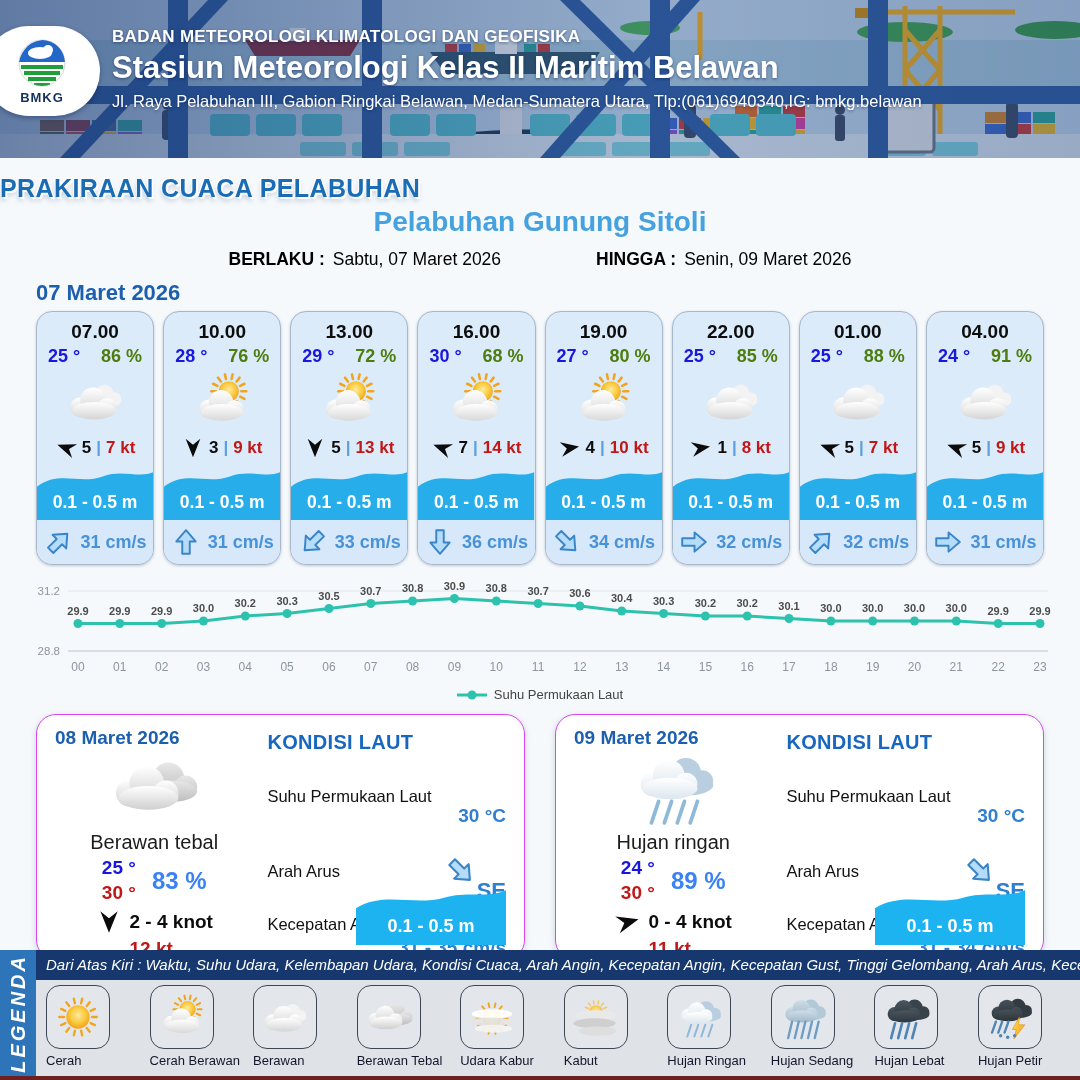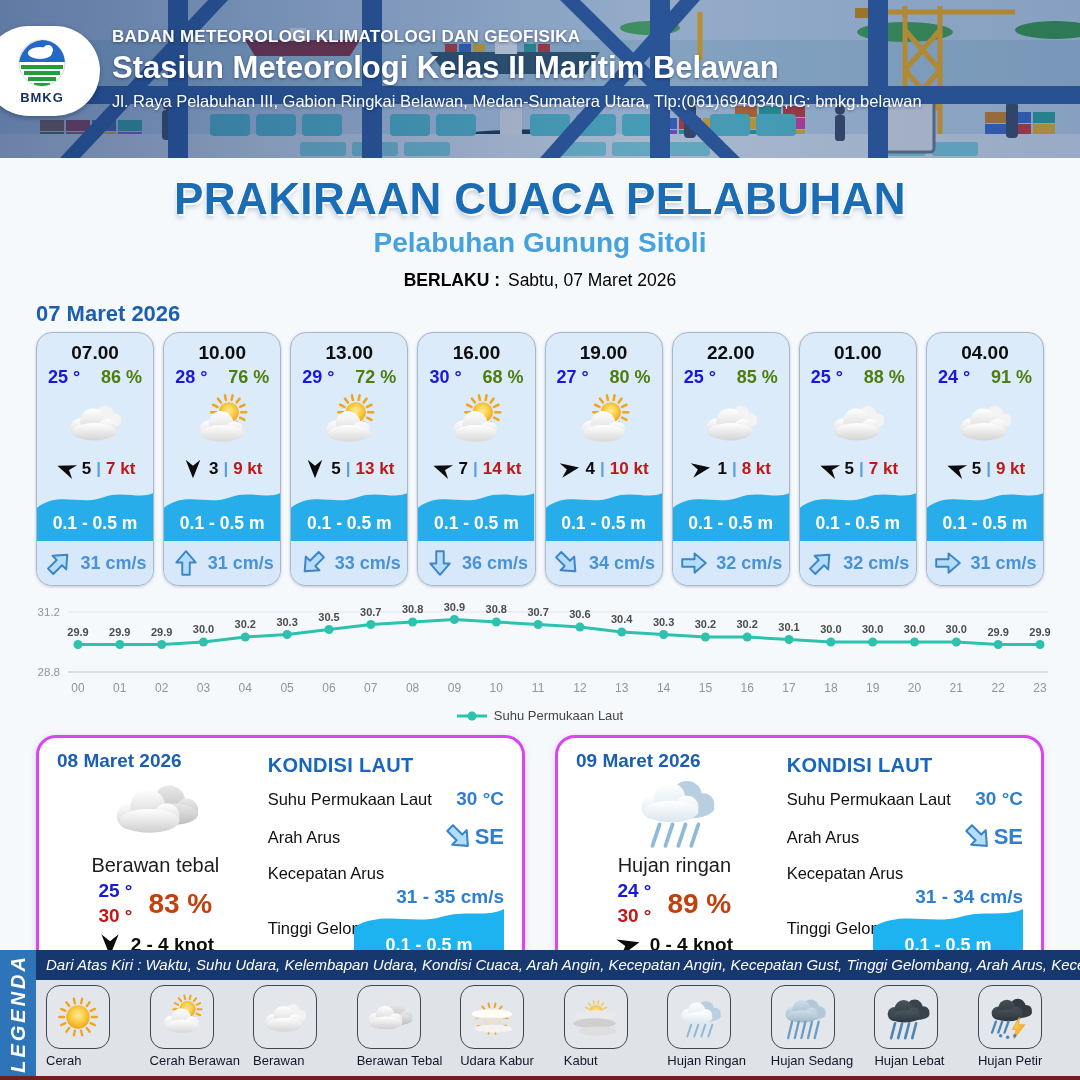--- a/index.html
+++ b/index.html
@@ -11,21 +11,21 @@
   .harbor{position:absolute;inset:0;display:block;}
   .logo-pill{position:absolute;left:-16px;top:26px;width:116px;height:90px;background:#fff;border-radius:46px;
     display:flex;flex-direction:column;align-items:center;justify-content:center;box-shadow:0 2px 5px rgba(0,20,60,.35);}
   .logo-text{font-size:13px;font-weight:bold;color:#16305e;letter-spacing:1px;margin-top:1px;}
   .header-text{position:absolute;left:112px;top:27px;right:8px;color:#fff;text-shadow:0 1px 3px rgba(10,30,80,.55);}
   .org{font-size:17px;font-weight:bold;letter-spacing:.3px;}
   .station{font-size:31px;font-weight:bold;margin-top:3px;}
   .address{font-size:16.5px;margin-top:6px;}
 
   
-  .title-main{text-align:center;font-size:44px;font-weight:800;color:#1a6cb5;letter-spacing:.4px;margin-top:16px;
+  .title-main{text-align:left;font-size:25px;font-weight:800;color:#1a6cb5;letter-spacing:.4px;margin-top:16px;
     text-shadow:2px 2px 0 rgba(255,255,255,.95),-1px -1px 0 rgba(255,255,255,.9),0 4px 5px rgba(90,115,150,.35);}
   .title-sub{text-align:center;font-size:28px;font-weight:700;color:#46a2de;margin-top:3px;}
   .validity{display:flex;justify-content:center;gap:95px;margin-top:11px;font-size:17.5px;color:#000;}
   .validity b{font-weight:bold;margin-right:8px;}
 
   .date-label{margin:10px 10px 5px 36px;font-size:22px;font-weight:bold;color:#1b5fae;}
 
   
   .cards{display:flex;gap:9px;margin:0 36px;}
   .fcard{flex:1;background:#dcebfa;border:1px solid #a9b8c9;border-radius:16px;overflow:hidden;
@@ -49,38 +49,38 @@
   
   .chart{margin-top:10px;}
   .chart svg{display:block;}
   .ytick{font-size:11.5px;fill:#8d959e;font-family:"Liberation Sans",sans-serif;}
   .xtick{font-size:12px;fill:#8d959e;font-family:"Liberation Sans",sans-serif;}
   .dlabel{font-size:11px;fill:#4c4c4c;font-weight:600;font-family:"Liberation Sans",sans-serif;}
   .chart-legend{display:flex;align-items:center;justify-content:center;gap:7px;font-size:13px;color:#444;margin-top:0px;}
 
   
   .daily{display:flex;gap:30px;margin:12px 36px 0;}
-  .dcard{flex:1;background:#fff;border:3px solid #d946ef;border-radius:20px;box-shadow:0 2px 6px rgba(125,140,165,.35);
+  .dcard{flex:1;background:#fff;border:1px solid #d946ef;border-radius:20px;box-shadow:0 2px 6px rgba(125,140,165,.35);
     height:246px;display:flex;padding:12px 18px;box-sizing:border-box;}
   .dleft{width:44%;display:flex;flex-direction:column;align-items:center;}
   .ddate{align-self:flex-start;font-size:19px;font-weight:bold;color:#1b5fae;}
   .dicon{height:88px;display:flex;align-items:center;margin-top:-6px;}
   .dcond{font-size:20px;color:#1c1c1c;}
   .dtemps{display:flex;align-items:center;gap:16px;margin-top:2px;}
   .dtcol{display:flex;flex-direction:column;font-size:19px;font-weight:bold;line-height:1.3;}
   .dtmin{color:#1717dd;}
   .dtmax{color:#c21717;}
-  .dhum{font-size:28px;font-weight:bold;color:#c2410c;}
+  .dhum{font-size:24px;font-weight:bold;color:#3b82f6;}
   .dwindcol{display:flex;flex-direction:column;align-items:flex-start;margin-top:4px;}
   .dwind{display:flex;align-items:center;gap:8px;font-size:19px;font-weight:bold;color:#0d0d0d;}
   .dgust{color:#c21717;font-size:19px;font-weight:bold;margin:3px 0 0 34px;}
   .dright{flex:1;padding:4px 0 0 14px;position:relative;}
   .sea-title{font-size:20px;font-weight:bold;color:#1766c0;letter-spacing:.3px;}
   .sea-row{display:flex;justify-content:space-between;align-items:center;margin-top:11px;font-size:16.5px;color:#111;}
-  .sea-val{color:#2f7fd1;font-weight:bold;font-size:19px;}
+  .sea-val{color:#2f7fd1;font-weight:bold;font-size:19px;margin-top:40px;}
   .sea-dir{font-size:22px;}
   .se-wrap{display:flex;align-items:center;}
   .sea-speed{text-align:right;font-size:19px;color:#2f7fd1;font-weight:bold;margin-top:3px;}
   .sea-wave{position:absolute;right:0;bottom:2px;width:150px;height:58px;}
   .sea-wave svg{position:absolute;inset:0;width:100%;height:100%;}
   .sea-wave-t{position:absolute;left:0;right:0;bottom:8px;text-align:center;color:#fff;font-weight:bold;font-size:18px;}
 
   
   .legend{position:absolute;left:0;right:0;bottom:0;height:130px;display:flex;border-bottom:4px solid #6e2020;box-sizing:border-box;}
   .legend-side{width:36px;background:#2d74b8;color:#fff;display:flex;align-items:center;justify-content:center;}
@@ -265,20 +265,21 @@
       <div class="org">BADAN METEOROLOGI KLIMATOLOGI DAN GEOFISIKA</div>
       <div class="station">Stasiun Meteorologi Kelas II Maritim Belawan</div>
       <div class="address">Jl. Raya Pelabuhan III, Gabion Ringkai Belawan, Medan-Sumatera Utara, Tlp:(061)6940340,IG: bmkg.belawan</div>
     </div>
   </div>
 
   <div class="title-main">PRAKIRAAN CUACA PELABUHAN</div>
   <div class="title-sub">Pelabuhan Gunung Sitoli</div>
   <div class="validity">
     <div><b>BERLAKU :</b><span>Sabtu, 07 Maret 2026</span></div>
+    <div><b>HINGGA :</b><span>Senin, 09 Maret 2026</span></div>
   </div>
 
   <div class="date-label">07 Maret 2026</div>
   <div class="cards" id="cards">
       <div class="fcard">
     <div class="ftime">07.00</div>
     <div class="frow">
       <span class="temp">25 °</span>
       <span class="hum">86 %</span>
     </div>

